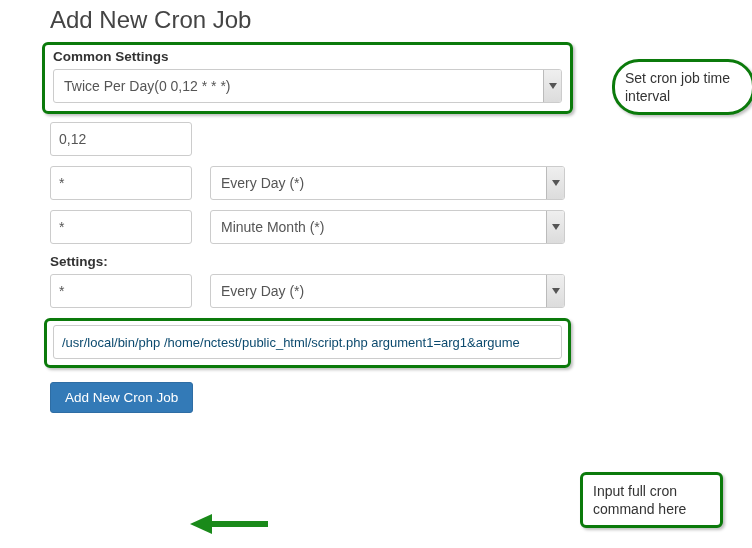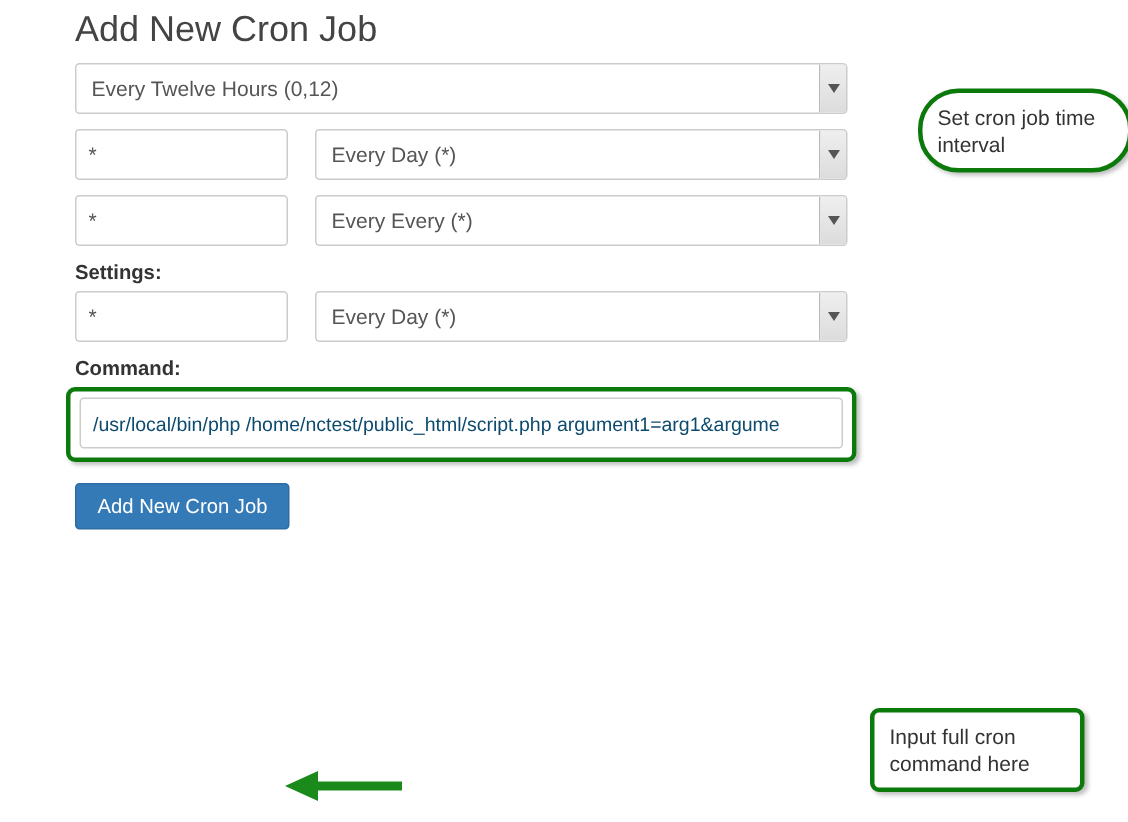--- a/index.html
+++ b/index.html
@@ -121,32 +121,36 @@
     position: absolute;
   }
 </style>
 </head>
 <body>
 
 <div class="wrapper">
   <div class="main">
     <h2>Add New Cron Job</h2>
 
-
-
-    <div class="field-row">
-      <div class="row-inputs">
-        <div class="select-wrap">
-          <div class="select-box">Every Twelve Hours (0,12)</div>
-          <div class="select-btn">
-              <svg viewBox="0 0 8 6">
-                <path d="M0 0 L8 0 L4 6 Z" fill="#555"></path>
-              </svg>
-            </div>
-        </div>
+    <div class="highlight-box">
+      <span class="label">Common Settings</span>
+      <div class="select-wrap full">
+        <div class="select-box">Twice Per Day(0 0,12 * * *)</div>
+        <div class="select-btn">
+          <svg viewBox="0 0 8 6">
+              <path d="M0 0 L8 0 L4 6 Z" fill="#555"></path>
+            </svg>
+        </div>
+      </div>
+    </div>
+
+
+    <div class="field-row">
+      <div class="row-inputs">
+        <input class="text-input" value="0,12" style="">
       </div>
     </div>
 
     <div class="field-row">
       <div class="row-inputs">
         <input class="text-input" value="*" style="">
         <div class="select-wrap">
           <div class="select-box">Every Day (*)</div>
           <div class="select-btn">
               <svg viewBox="0 0 8 6">
@@ -154,21 +158,21 @@
               </svg>
             </div>
         </div>
       </div>
     </div>
 
     <div class="field-row">
       <div class="row-inputs">
         <input class="text-input" value="*" style="">
         <div class="select-wrap">
-          <div class="select-box">Every Every (*)</div>
+          <div class="select-box">Minute Month (*)</div>
           <div class="select-btn">
               <svg viewBox="0 0 8 6">
                 <path d="M0 0 L8 0 L4 6 Z" fill="#555"></path>
               </svg>
             </div>
         </div>
       </div>
     </div>
 
     <div class="field-row">
@@ -180,21 +184,20 @@
           <div class="select-btn">
               <svg viewBox="0 0 8 6">
                 <path d="M0 0 L8 0 L4 6 Z" fill="#555"></path>
               </svg>
             </div>
         </div>
       </div>
     </div>
 
     <div class="field-row">
-      <span class="label">Command:</span>
       <div class="highlight-box-cmd">
         <input class="command-input" value="/usr/local/bin/php /home/nctest/public_html/script.php argument1=arg1&amp;argume" style="">
       </div>
     </div>
 
     <button class="btn-primary">Add New Cron Job</button>
   </div>
 
   <div class="callout" style="top:53px; left:612px;border-radius:27px;">Set cron job time interval</div>
   <div class="callout" style="top:450px; left:580px;margin-top:16px;">Input full cron command here</div>

